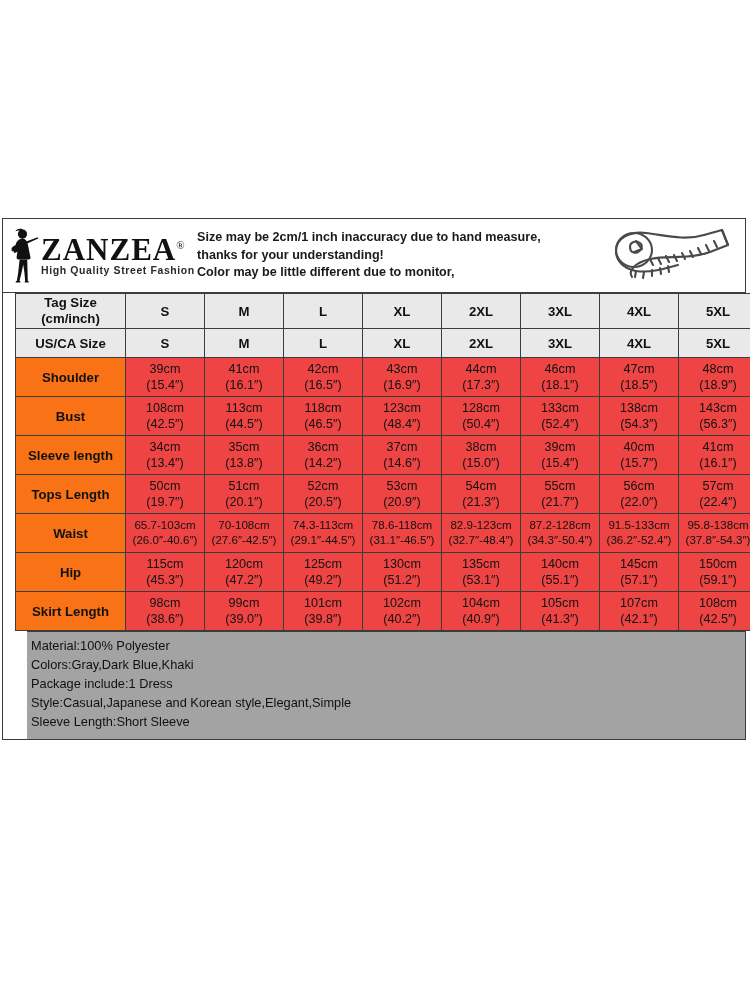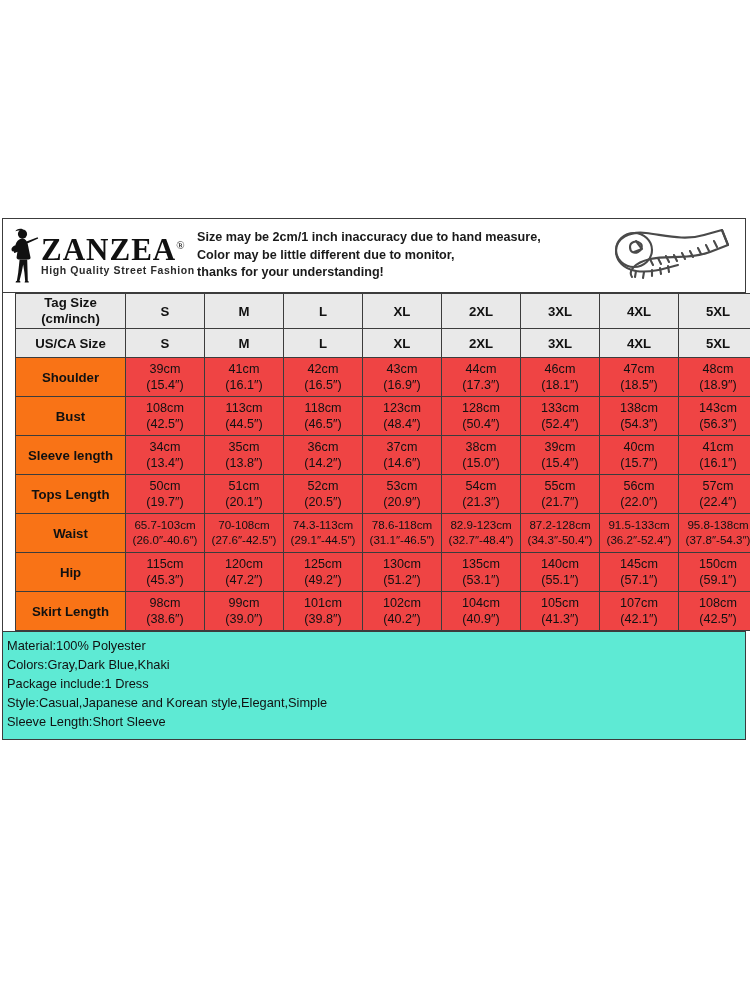--- a/index.html
+++ b/index.html
@@ -138,21 +138,22 @@
     padding: 2px 1px;
   }
   td.meas .cm  { display: block; white-space: nowrap; }
   td.meas .in  { display: block; white-space: nowrap; }
   tr.waist-row td.meas { font-size: 11.6px; }
 
   
   .footer {
     border-top: 1px solid #3c3c3c;
     padding: 5px 4px 7px 4px;
-    background: #5eead4;
+    background: #a3a3a3;
+    margin-left: 24px;
   }
   .footer-line {
     font-size: 12.8px;
     color: #111;
     line-height: 1.48;
     white-space: nowrap;
   }
 </style>
 </head>
 <body>
@@ -175,22 +176,22 @@
         </svg>
       </div>
       <div class="brand-text">
         <span class="brand-word"><span>ZANZEA</span><span class="brand-reg">®</span></span>
         <span class="brand-tag">High Quality Street Fashion</span>
       </div>
     </div>
 
     <div class="notice">
       <div>Size may be 2cm/1 inch inaccuracy due to hand measure,</div>
+      <div>thanks for your understanding!</div>
       <div>Color may be little different due to monitor,</div>
-      <div>thanks for your understanding!</div>
     </div>
 
     <div class="tape">
       <svg width="128" height="62" viewBox="0 0 128 62" aria-hidden="true">
         <g fill="none" stroke="#4a4a4a" stroke-width="2.1" stroke-linejoin="round" stroke-linecap="round">
           <path d="M10 26 C10 13 24 6 40 8 C58 10 78 16 98 10 L116 5 L122 20 L104 27 C82 35 62 30 44 34 C28 38 22 46 26 52"></path>
           <path d="M10 26 C10 36 18 44 30 46 C44 48 58 44 72 40"></path>
           <path d="M116 5 L122 20"></path>
           <ellipse cx="28" cy="25" rx="18" ry="17"></ellipse>
           <path d="M24 22 C24 17 30 15 34 18 C37 20 36 25 32 27 C28 29 24 27 24 22 Z"></path>

